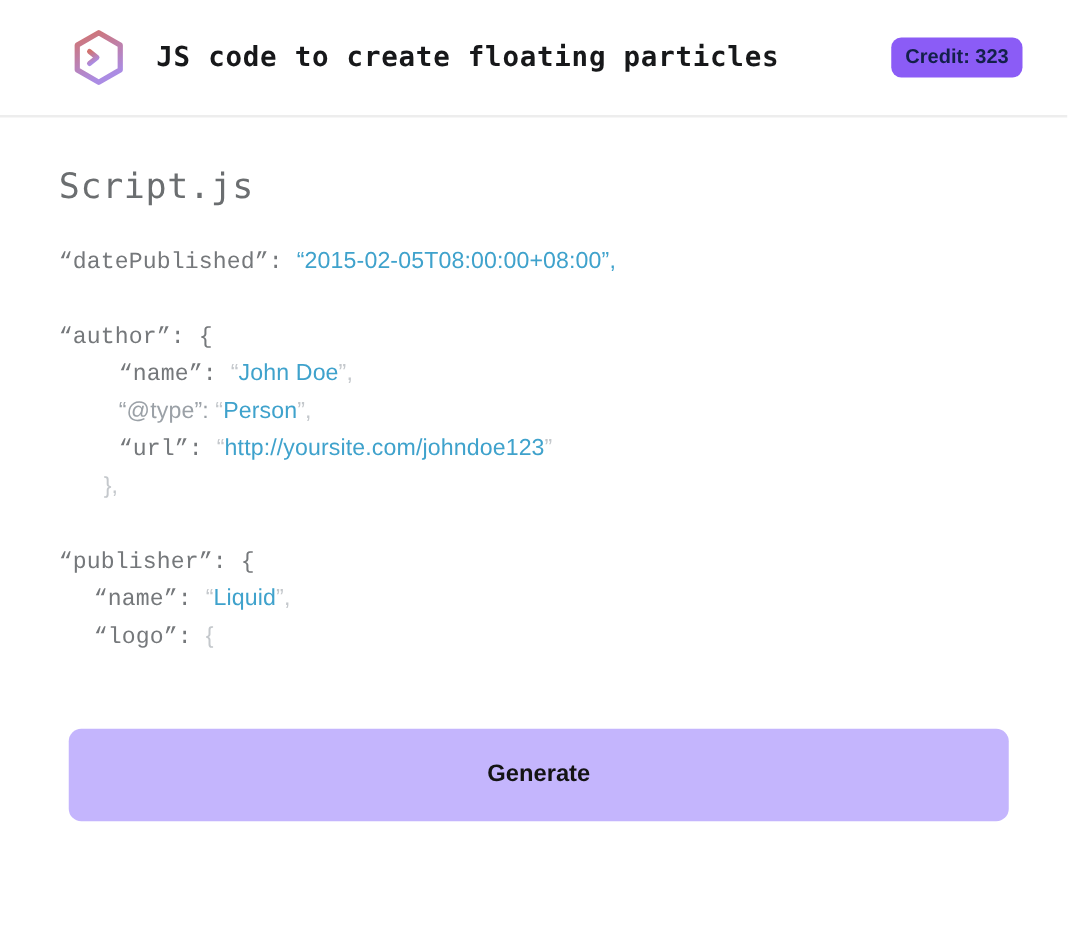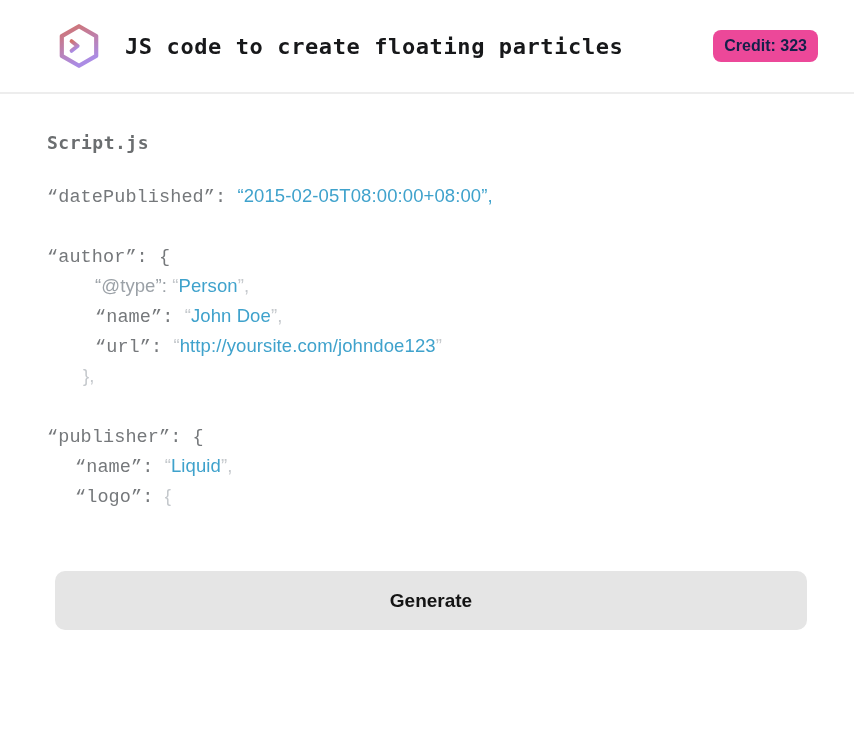--- a/index.html
+++ b/index.html
@@ -21,36 +21,36 @@
     font-family: "DejaVu Sans Mono", monospace;
     font-weight: 700;
     font-size: 22px;
     letter-spacing: 0.6px;
     color: #17181a;
     margin-left: 22px;
     white-space: nowrap;
   }
   .spacer { flex: 1 1 auto; }
   .credit-badge {
-    background: #ec4899;
+    background: #8b5cf6;
     color: #13204a;
     font-weight: 700;
     font-size: 16px;
     line-height: 1;
     padding: 8px 11px;
     border-radius: 8px;
     white-space: nowrap;
   }
 
   
   .main { padding: 38px 47px 0 47px; }
   .file-title {
     font-family: "DejaVu Sans Mono", monospace;
-    font-size: 18px;
-    font-weight: 700;
+    font-size: 28px;
+    font-weight: 400;
     letter-spacing: 0.5px;
     color: #6b6e70;
   }
   .code-block {
     margin-top: 28px;
     font-size: 18.5px;
     line-height: 30px;
     letter-spacing: 0.1px;
     white-space: nowrap;
   }
@@ -60,22 +60,22 @@
   .seg-punct { color: #c4c8cc; }
   .seg-value { color: #3fa2cc; }
   .seg-soft  { color: #85888c; }
 
   
   .footer { padding: 0 47px; margin-top: 60px; }
   .generate-button {
     display: block;
     width: calc(100% - 8px);
     margin-left: 8px;
-    height: 59px;
-    background: #e5e5e5;
+    height: 74px;
+    background: #c4b5fd;
     border: none;
     border-radius: 10px;
     font-family: "Liberation Sans", sans-serif;
     font-size: 19px;
     font-weight: 700;
     color: #141414;
     cursor: pointer;
   }
 </style>
 </head>
@@ -100,22 +100,22 @@
   <div class="credit-badge">Credit: 323</div>
 </header>
 
 <main class="main">
   <h2 class="file-title">Script.js</h2>
   <div class="code-block">
     <div>
         <div class="code-line" style="padding-left: 0px;"><span class="seg-key">“datePublished”: </span><span class="seg-value">“2015-02-05T08:00:00+08:00”,</span></div>
         <div class="code-line">&nbsp;</div>
         <div class="code-line" style="padding-left: 0px;"><span class="seg-key">“author”: {</span></div>
+        <div class="code-line" style="padding-left: 48px;"><span class="seg-key">“name”: </span><span class="seg-punct">“</span><span class="seg-value">John Doe</span><span class="seg-punct">”,</span></div>
         <div class="code-line" style="padding-left: 48px;"><span class="seg-muted">“@type”: </span><span class="seg-punct">“</span><span class="seg-value">Person</span><span class="seg-punct">”,</span></div>
-        <div class="code-line" style="padding-left: 48px;"><span class="seg-key">“name”: </span><span class="seg-punct">“</span><span class="seg-value">John Doe</span><span class="seg-punct">”,</span></div>
         <div class="code-line" style="padding-left: 48px;"><span class="seg-key">“url”: </span><span class="seg-punct">“</span><span class="seg-value">http://yoursite.com/johndoe123</span><span class="seg-punct">”</span></div>
         <div class="code-line" style="padding-left: 36px;"><span class="seg-punct">},</span></div>
         <div class="code-line">&nbsp;</div>
         <div class="code-line" style="padding-left: 0px;"><span class="seg-key">“publisher”: {</span></div>
         <div class="code-line" style="padding-left: 28px;"><span class="seg-key">“name”: </span><span class="seg-punct">“</span><span class="seg-value">Liquid</span><span class="seg-punct">”,</span></div>
         <div class="code-line" style="padding-left: 28px;"><span class="seg-key">“logo”: </span><span class="seg-punct">{</span></div>
       </div>
   </div>
 </main>
 

